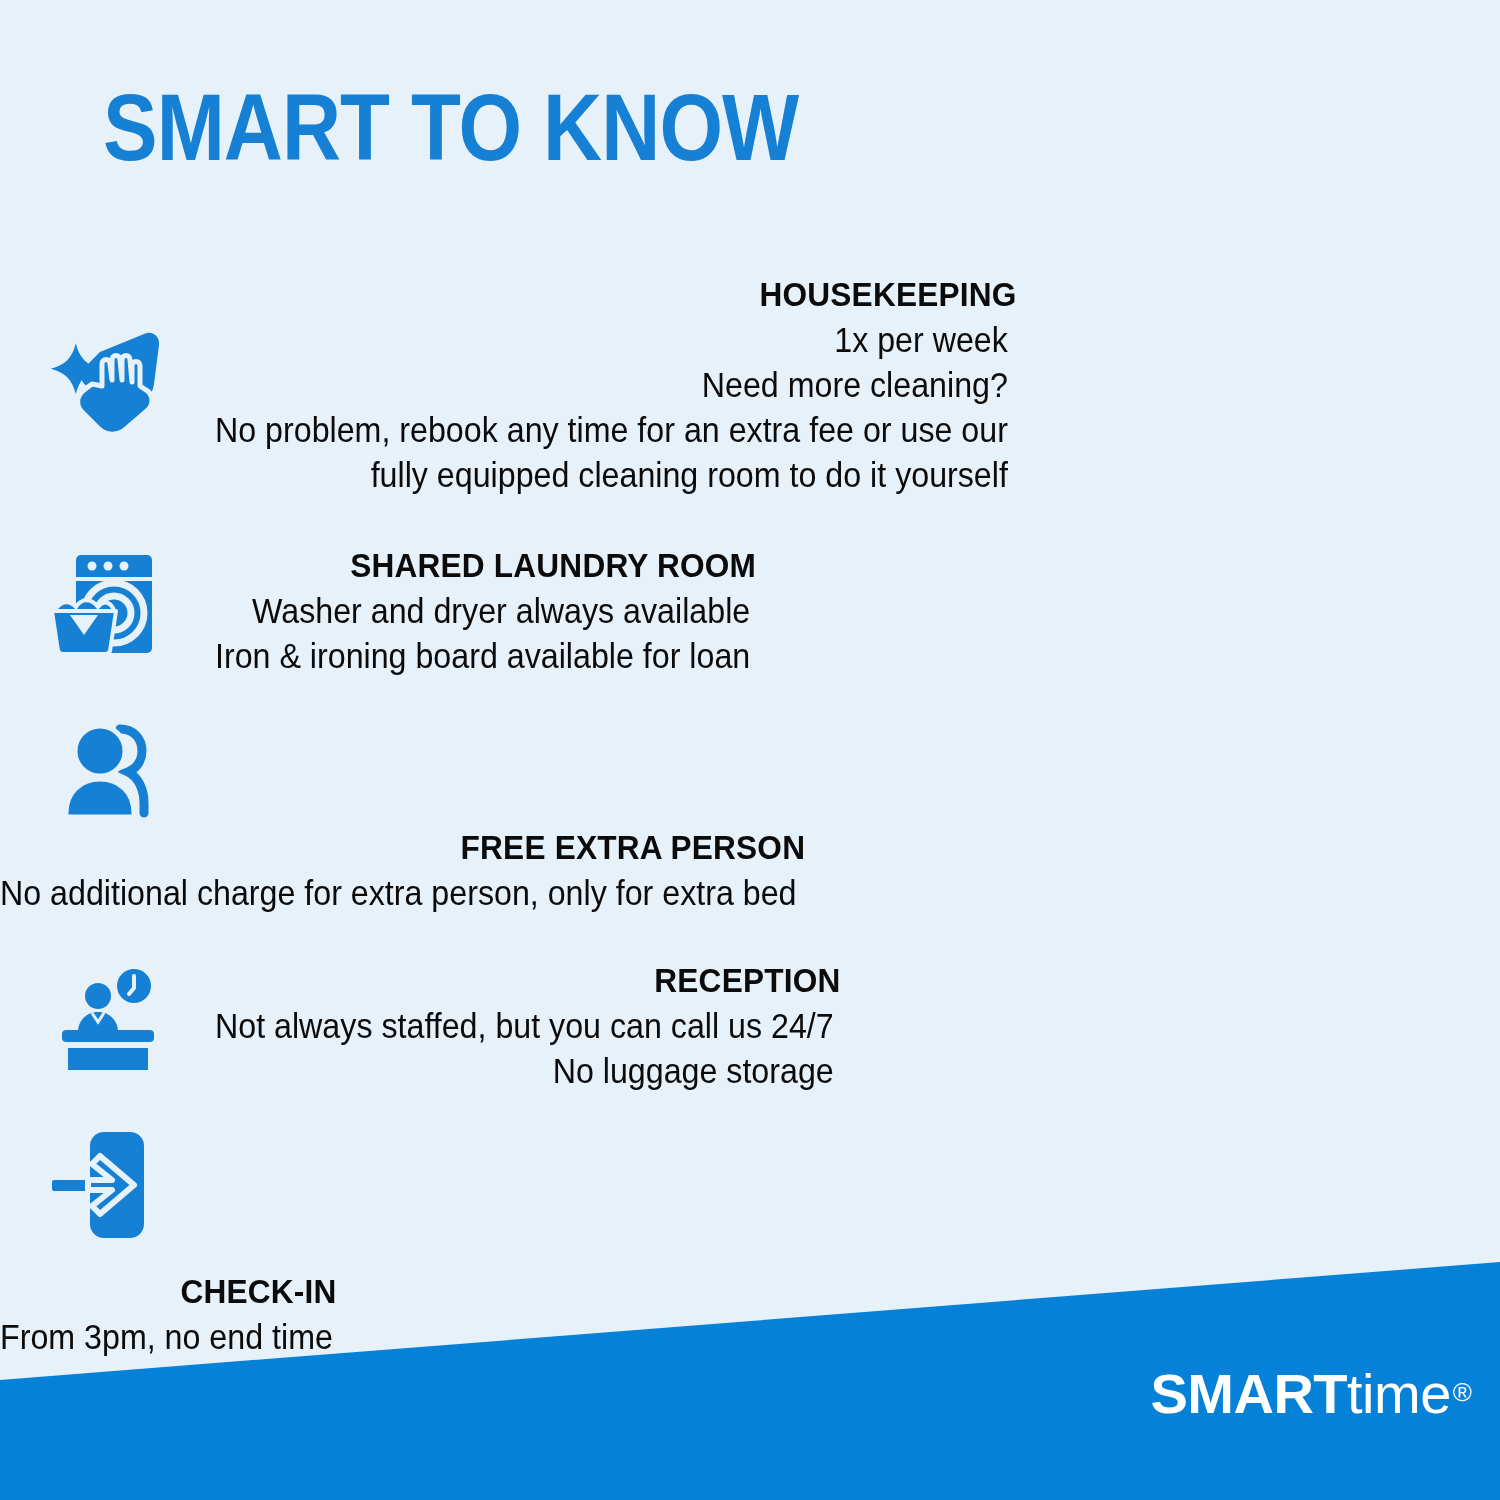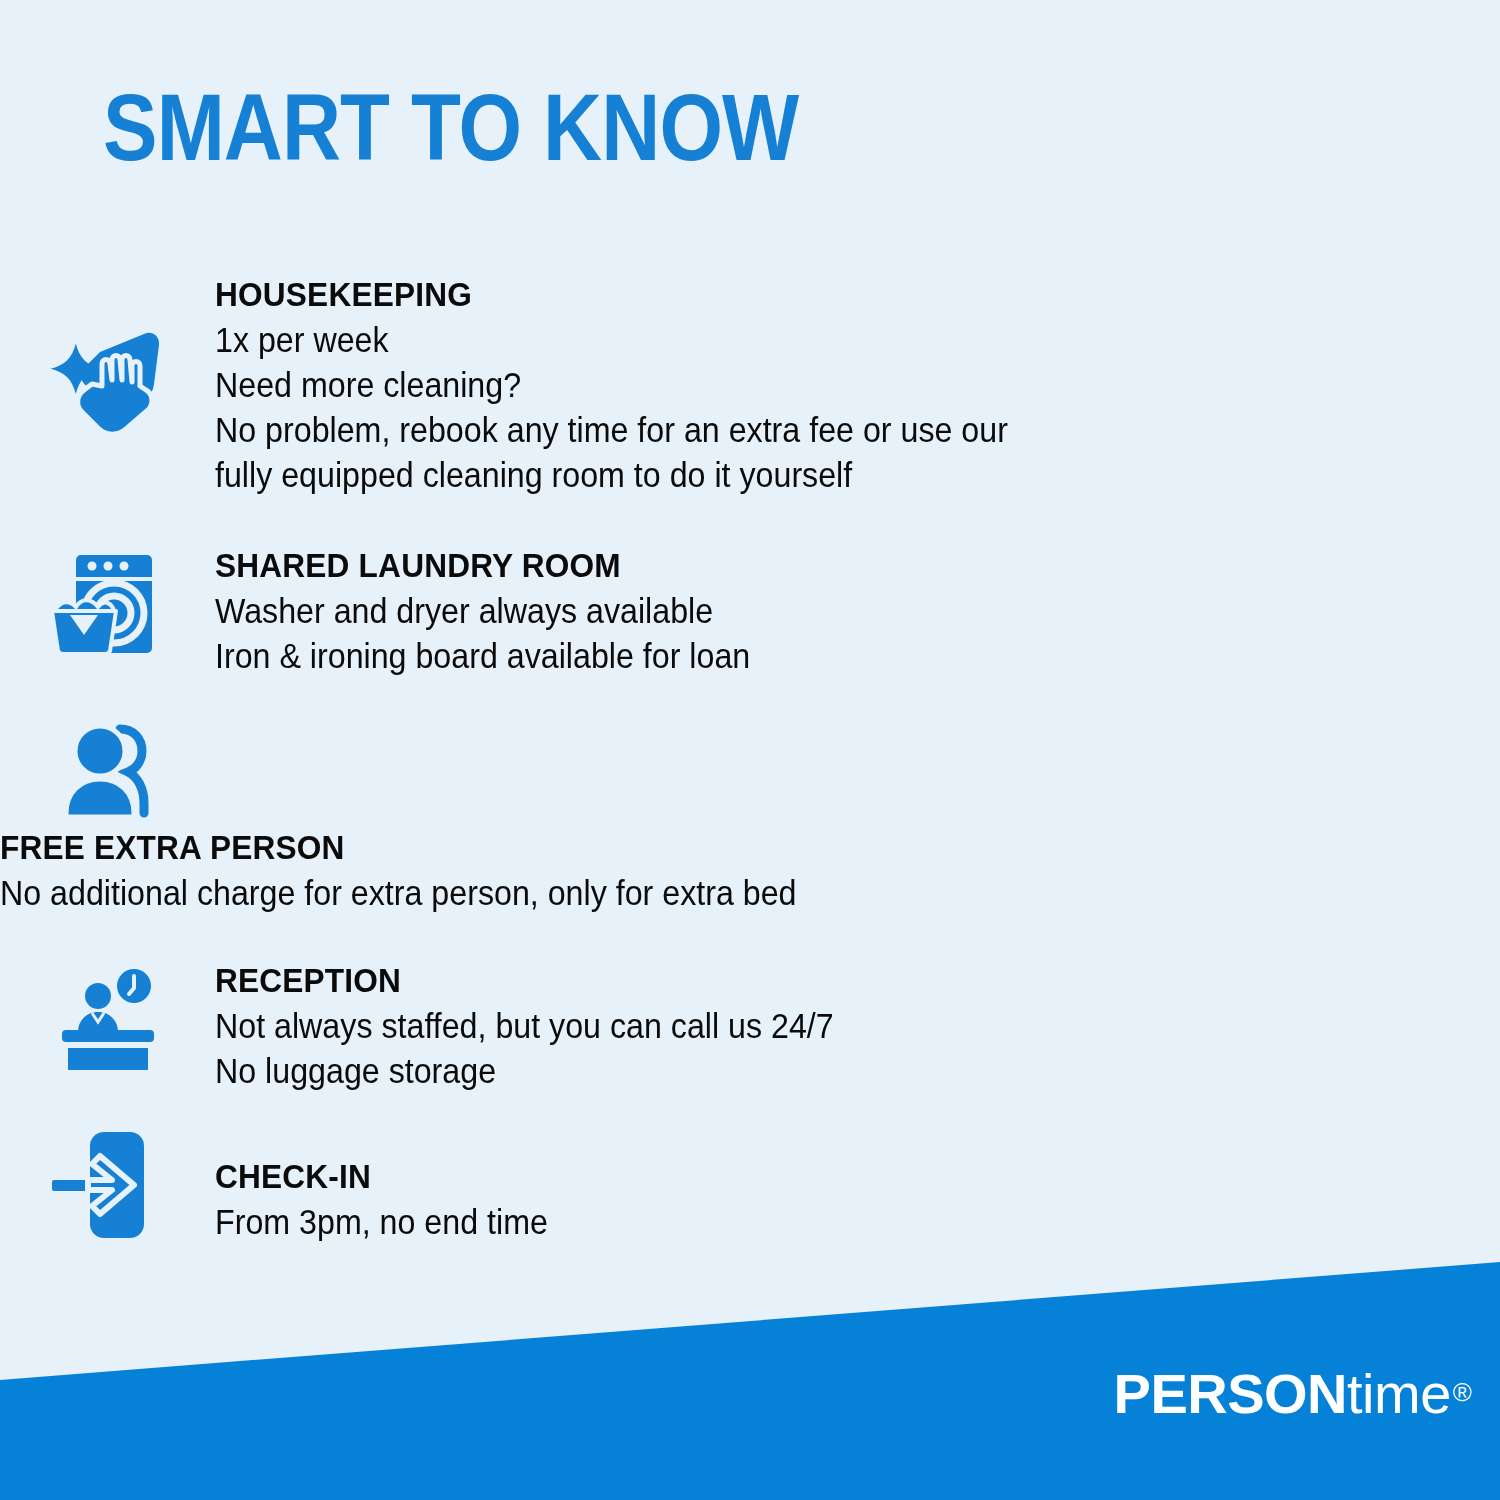--- a/index.html
+++ b/index.html
@@ -30,20 +30,21 @@
   .info-list {
     position:absolute;
     left:0;
     top:272px;
     width:1500px;
   }
   .info-row {
     display:flex;
     align-items:flex-start;
     margin-bottom:38px;
+    text-align:right;
   }
   .icon-cell {
     width:215px;
     min-width:215px;
     display:flex;
     justify-content:center;
     padding-top:4px;
   }
   .icon-cell svg { display:block; }
   .text-cell { padding-top:2px; }
@@ -72,21 +73,21 @@
   .row-housekeeping .icon-cell { padding-top:56px; }
   .row-laundry .icon-cell { padding-top:6px; }
   .row-person .icon-cell { padding-top:2px; }
   .row-reception .icon-cell { padding-top:6px; }
   .row-checkin .icon-cell { padding-top:0px; }
 
   .row-housekeeping { margin-bottom:46px; }
   .row-laundry { margin-bottom:40px; }
   .row-person { margin-bottom:42px;flex-direction:column; }
   .row-reception { margin-bottom:34px; }
-  .row-checkin { margin-bottom:0; }
+  .row-checkin { margin-bottom:0;flex-direction:column; }
 
   .row-person .text-cell { padding-top:6px; }
   .row-checkin .text-cell { padding-top:28px; }
 
   
   .footer-band {
     position:absolute;
     left:0;
     top:0;
     width:1500px;
@@ -232,14 +233,14 @@
     </div>
   </div>
 
 </div>
 
 <svg class="footer-band" viewBox="0 0 1500 1500">
   <polygon points="0,1380 1500,1262 1500,1500 0,1500" fill="#0581d8"></polygon>
 </svg>
 
 <div class="footer-logo">
-  <span class="logo-smart">PERSON</span><span class="logo-ments">time</span><span class="logo-reg">®</span>
+  <span class="logo-smart">SMART</span><span class="logo-ments">time</span><span class="logo-reg">®</span>
 </div>
 
 </body></html>

